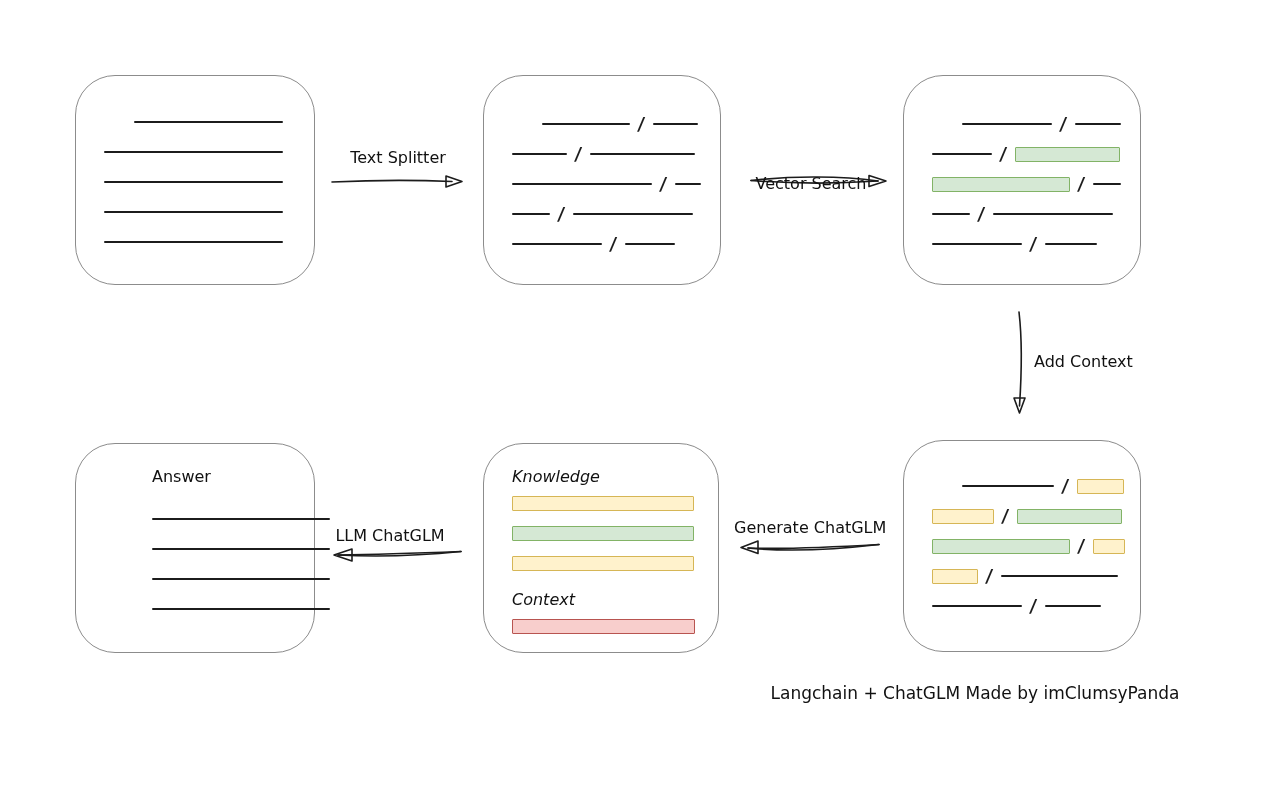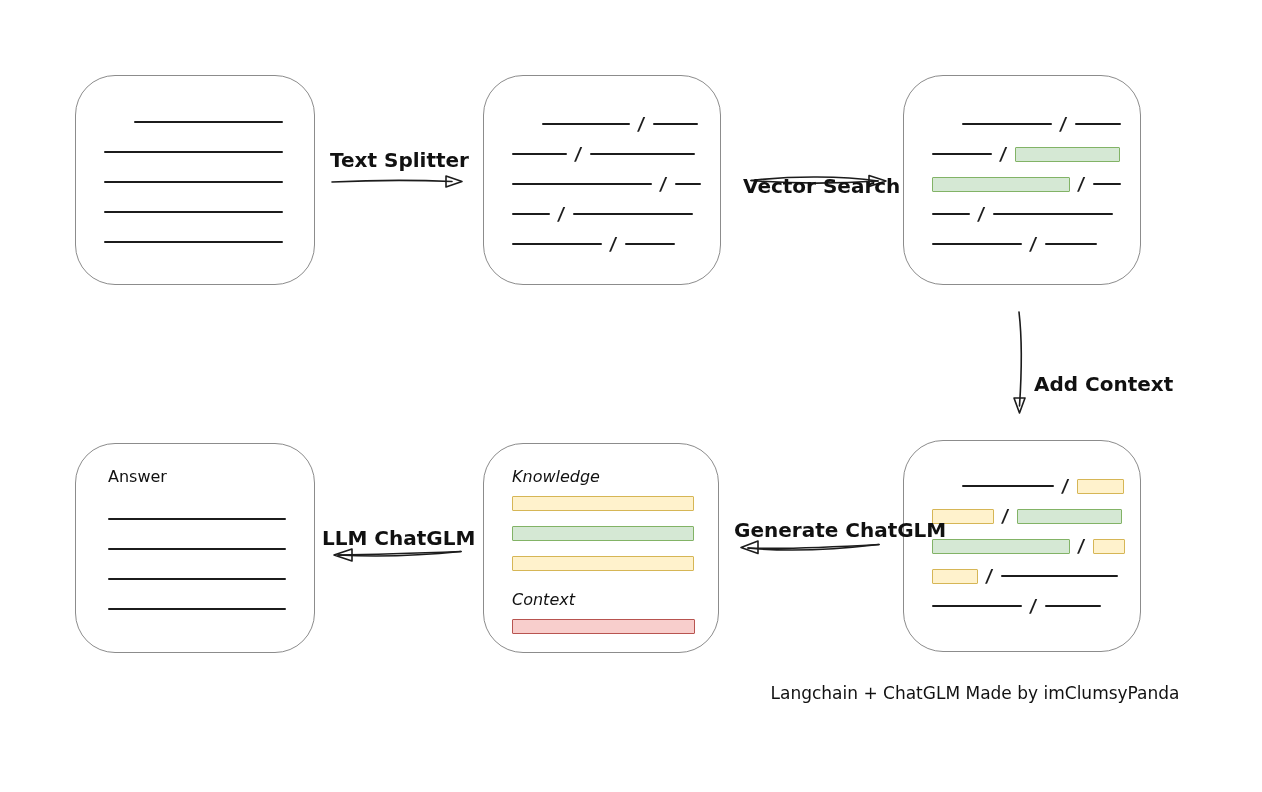--- a/index.html
+++ b/index.html
@@ -5,41 +5,41 @@
   html,body{margin:0;padding:0;background:#ffffff;}
   body{font-family:"DejaVu Sans",sans-serif;color:#1c1c1c;}
   .canvas{position:relative;width:1262px;height:792px;background:#ffffff;overflow:hidden;}
 
   .dbox{position:absolute;background:#ffffff;border:1.5px solid #8c8c8c;border-radius:40px;box-sizing:border-box;}
   .box-document{left:75px;top:75px;width:240px;height:210px;}
   .box-chunks{left:483px;top:75px;width:238px;height:210px;}
   .box-search{left:903px;top:75px;width:238px;height:210px;}
   .box-context{left:903px;top:440px;width:238px;height:212px;}
   .box-prompt{left:483px;top:443px;width:236px;height:210px;font-style:italic;}
-  .box-answer{left:75px;top:443px;width:240px;height:210px;}
+  .box-answer{left:75px;top:443px;width:240px;height:210px;padding-left:44px;}
 
   .rows{padding:33px 27px 0 28px;}
   .box-document .rows{padding-top:31px;}
   .box-context .rows{padding-top:30px;}
   .row{height:30px;display:flex;align-items:center;gap:8px;}
   .seg-line{height:2px;background:#1c1c1c;border-radius:2px;flex:none;}
   .slash{font-size:18px;font-weight:bold;line-height:1;color:#1c1c1c;transform:skewX(-6deg);flex:none;}
   .chip{height:15px;border-radius:1px;box-sizing:border-box;flex:none;}
   .chip-green{background:#d5e8d4;border:1.6px solid #82b366;}
   .chip-yellow{background:#fff2cc;border:1.6px solid #d6b656;}
   .chip-red{background:#f8cecc;border:1.6px solid #b85450;}
 
   .box-title{font-size:16px;height:22px;line-height:22px;color:#111;}
   .answer-body{padding:22px 30px 0 32px;}
   .answer-body .rows{padding:16px 0 0 0;}
   .prompt-body{padding:22px 27px 0 28px;}
   .prompt-body .q{margin-top:11px;}
   .bars .row{height:30px;}
 
-  .arrow-label{position:absolute;font-size:20px;color:#111;white-space:nowrap;font-weight:bold;}
+  .arrow-label{position:absolute;font-size:16px;color:#111;white-space:nowrap;}
   .t-center{text-align:center;}
   .caption{position:absolute;left:735px;top:683px;width:480px;text-align:center;font-size:17px;color:#111;}
 
   svg.overlay{position:absolute;left:0;top:0;pointer-events:none;}
   .stroke{stroke:#1c1c1c;stroke-width:1.6;fill:none;stroke-linecap:round;stroke-linejoin:round;}
 </style>
 </head>
 <body>
 
 <div class="canvas">
@@ -218,18 +218,18 @@
     </g>
     <g>
       <path class="stroke" d="M461 551.5 C 422 555.5, 376 557, 338 555"></path>
       <path class="stroke" d="M461 551.5 C 422 553, 376 554.5, 338 555"></path>
       <path class="stroke" d="M352 549 L334 555 L352 561 Z"></path>
     </g>
   </svg>
 
   <div class="arrow-label t-center" style="left:330px;top:148px;width:136px;">Text Splitter</div>
   <div class="arrow-label t-center" style="left:743px;top:148px;width:136px;margin-top:26px;">Vector Search</div>
-  <div class="arrow-label" style="left:1034px;top:372px;">Add Context</div>
+  <div class="arrow-label" style="left:1034px;top:352px;">Add Context</div>
   <div class="arrow-label t-center" style="left:734px;top:518px;width:152px;">Generate ChatGLM</div>
   <div class="arrow-label t-center" style="left:322px;top:526px;width:136px;">LLM ChatGLM</div>
 
   <div class="caption">Langchain + ChatGLM Made by imClumsyPanda</div>
 </div>
 
 </body></html>

